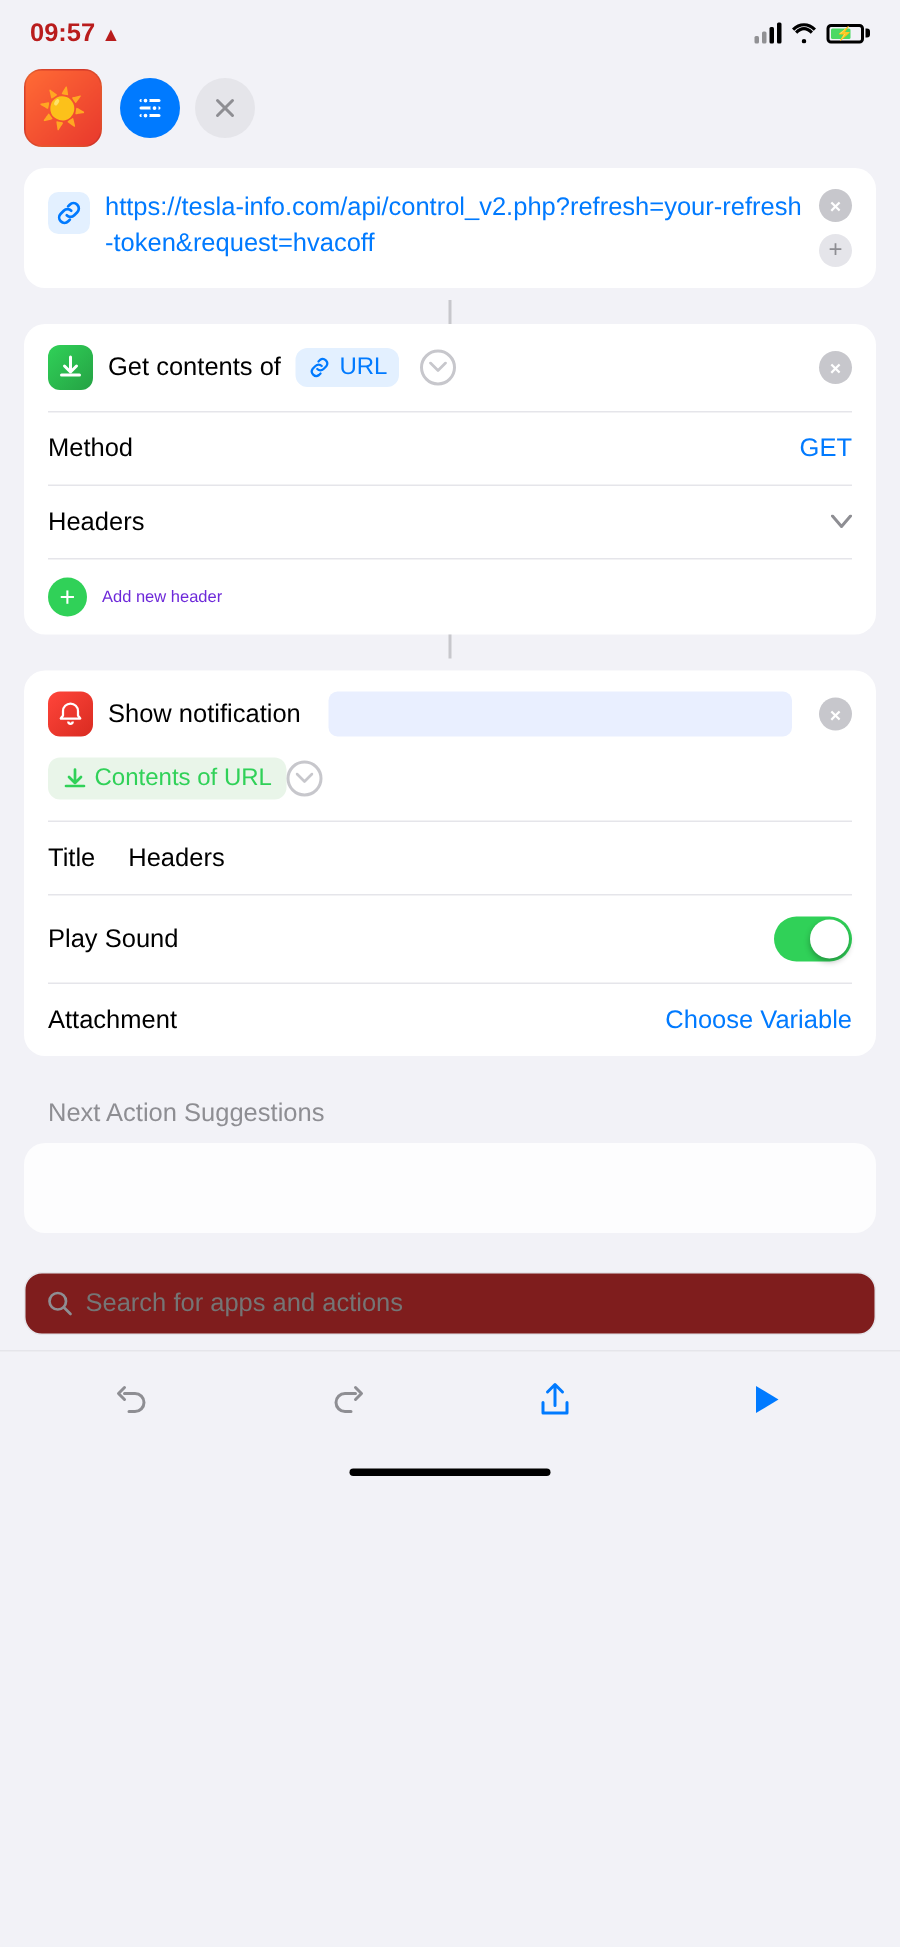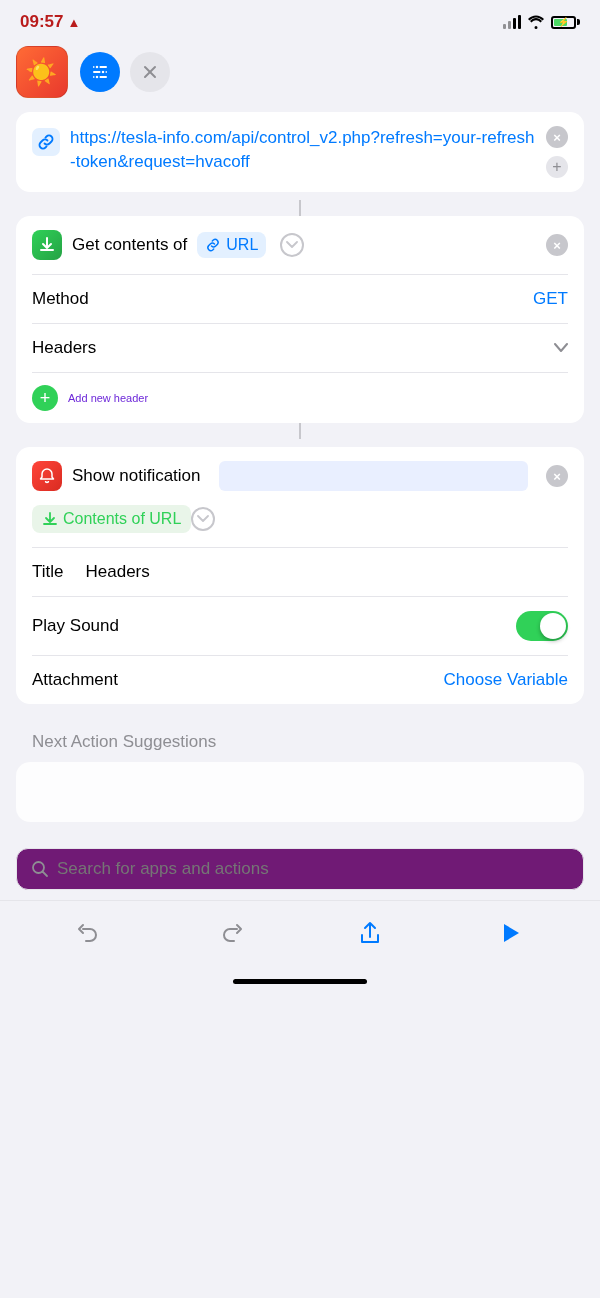--- a/index.html
+++ b/index.html
@@ -496,21 +496,21 @@
       overflow: hidden;
       opacity: 0.8;
     }
 
     
     .search-container {
       padding: 10px 16px;
       background: #f2f2f7;
     }
     .search-bar {
-      background: #701a75;
+      background: #7f1d1d;
       border-radius: 12px;
       display: flex;
       align-items: center;
       gap: 8px;
       padding: 10px 14px;
       border: 1px solid #e5e5ea;
     }
     .search-icon-wrap {
       color: #8e8e93;
       font-size: 16px;

